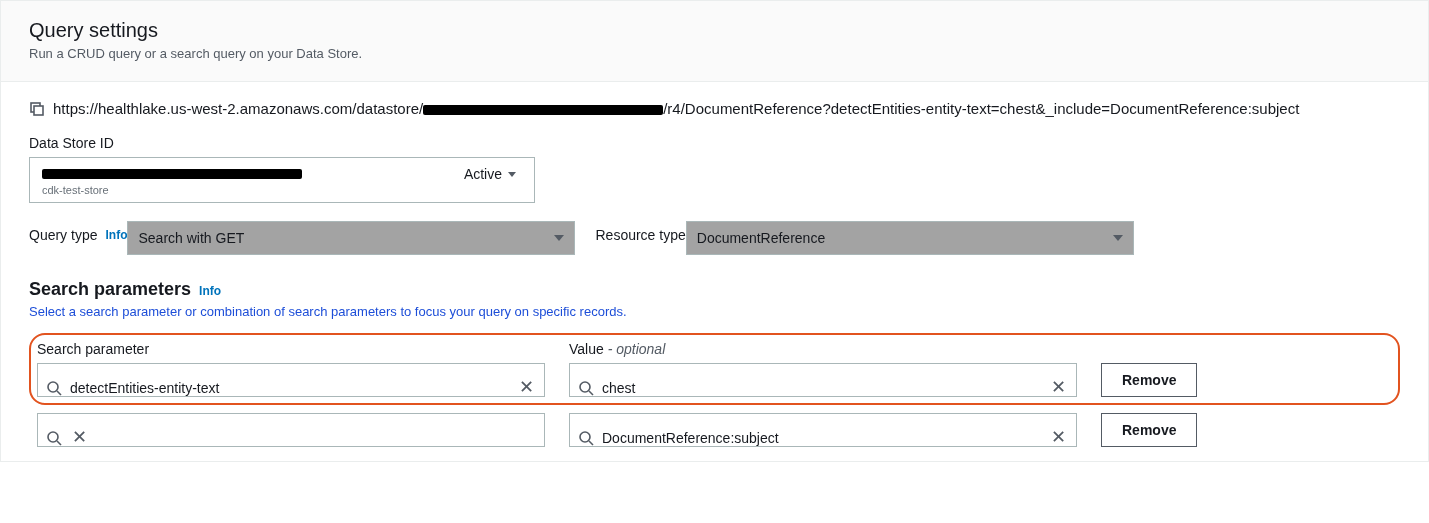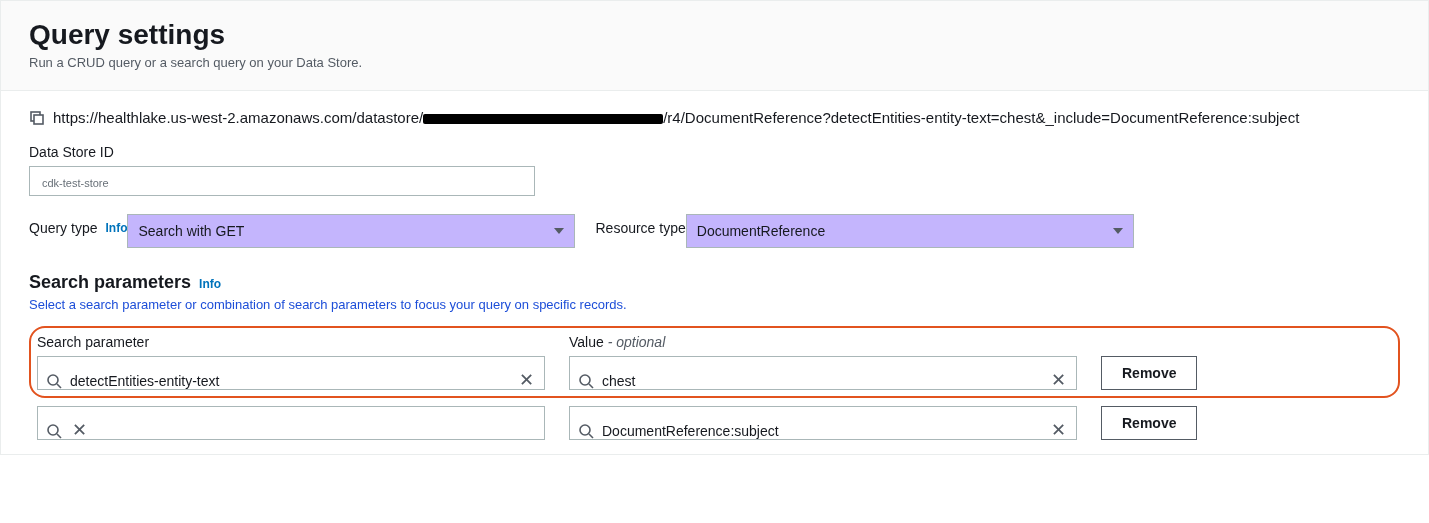--- a/index.html
+++ b/index.html
@@ -15,22 +15,22 @@
     border: 1px solid #eaeded;
     width: 1429px;
     background: #fff;
   }
   .header {
     background: #fafafa;
     padding: 18px 28px 20px;
     border-bottom: 1px solid #eaeded;
   }
   .header h2 {
-    font-size: 28px;
-    font-weight: 700;
+    font-size: 20px;
+    font-weight: 400;
     margin-bottom: 4px;
   }
   .header p {
     font-size: 13px;
     color: #545b64;
   }
   .body {
     padding: 18px 28px 6px;
   }
   .field-label {
@@ -89,21 +89,21 @@
     margin-top: 2px;
   }
   .row2 {
     display: flex;
     gap: 20px;
     margin-bottom: 24px;
   }
   .col { display: flex; flex-direction: row; }
   .select {
     border: 1px solid #aab7b8;
-    background: #c4b5fd;
+    background: #a3a3a3;
     height: 34px;
     width: 448px;
     padding: 0 10px;
     display: flex;
     align-items: center;
     justify-content: space-between;
     cursor: pointer;
   }
   .select.wide { width: 448px; }
   .tri-down {
@@ -215,20 +215,27 @@
         </svg>
       </span>
       <span class="url-line">
         <span class="part">https://healthlake.us-west-2.amazonaws.com/datastore/</span><span class="redacted" style="width:240px"></span><span class="part">/r4/DocumentReference?detectEntities-entity-text=chest&amp;_include=DocumentReference:subject</span>
       </span>
     </div>
 
     <div class="ds-row">
       <div class="field-label">Data Store ID</div>
       <div class="ds-box">
+        <div class="ds-id-line">
+          <span class="redacted"></span>
+          <span class="ds-status">
+            <span>Active</span>
+            <span class="tri-down sm"></span>
+          </span>
+        </div>
         <div class="ds-sub">cdk-test-store</div>
       </div>
     </div>
 
     <div class="row2">
       <div class="col">
         <div class="field-label">
           <span>Query type</span>
           <span class="info">Info</span>
         </div>

